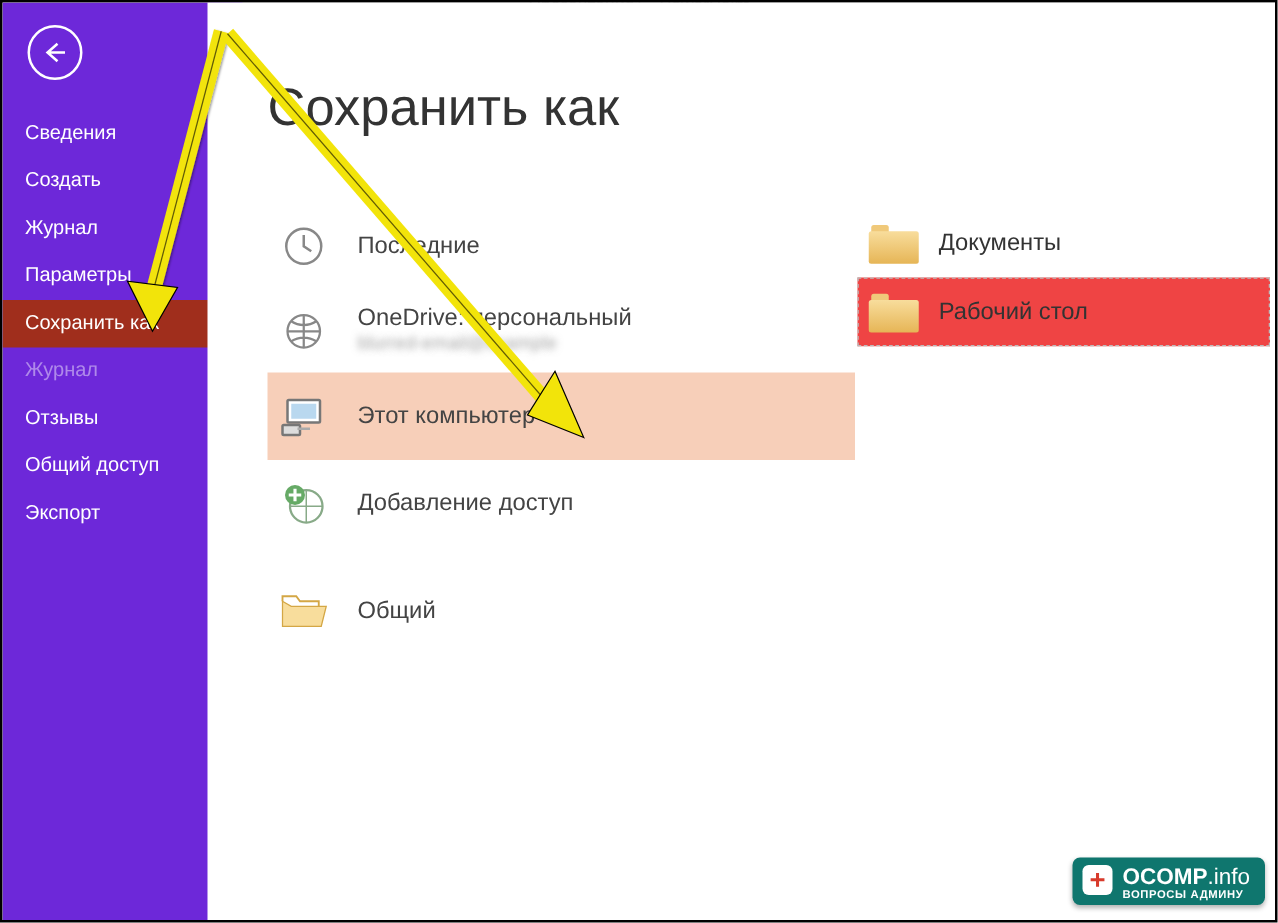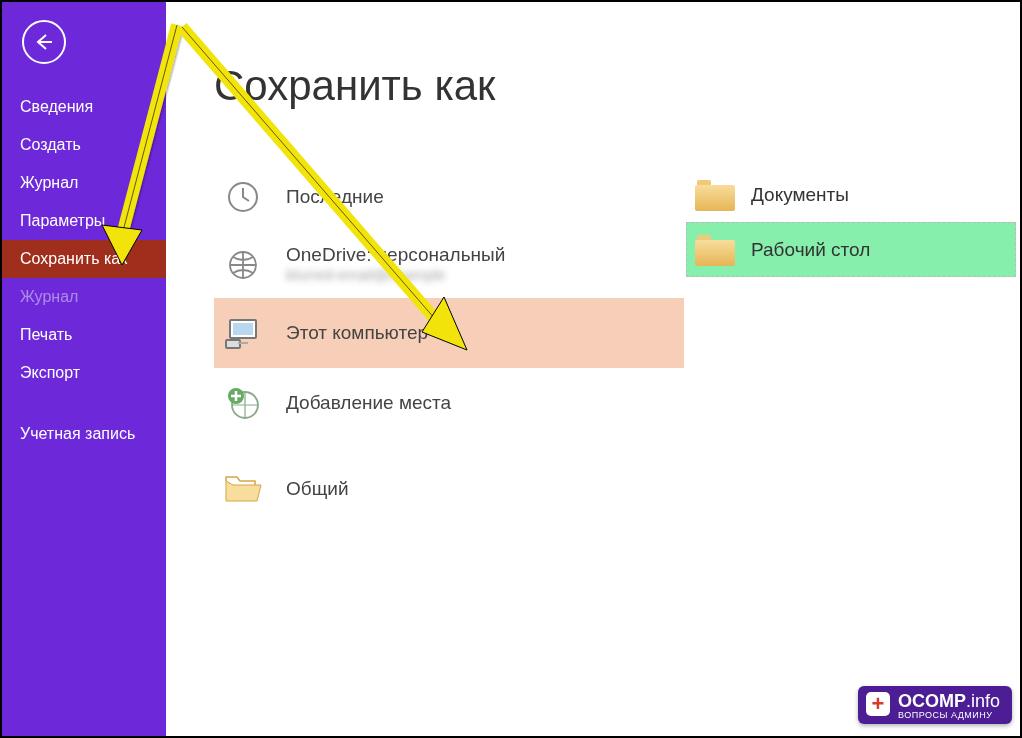--- a/index.html
+++ b/index.html
@@ -98,21 +98,21 @@
 .folder-row {
   display: flex;
   align-items: center;
   padding: 10px 12px 9px 8px;
   font-size: 19px;
   color: #333;
   cursor: pointer;
   border: 1px solid transparent;
 }
 .folder-row.selected {
-  background: #86efac;
+  background: #ef4444;
   border: 1px dashed #bbb;
 }
 .folder-icon {
   width: 40px; height: 34px;
   margin-right: 16px;
   position: relative;
 }
 .folder-icon::before {
   content:"";
   position:absolute;
@@ -132,21 +132,21 @@
 
 .arrow {
   position:absolute;
   pointer-events:none;
   z-index:20;
 }
 
 .badge {
   position:absolute;
   right:8px; bottom:12px;
-  background:#4c1d95;
+  background:#0f766e;
   color:#fff;
   padding:6px 12px 4px 40px;
   border-radius:6px;
   font-weight:700;
   font-family: Arial, sans-serif;
   line-height:1.05;
   font-size:18px;
   box-shadow: 0 2px 4px rgba(0,0,0,0.3);
 }
 .badge::before{
@@ -158,21 +158,21 @@
   color:#d83a2c;
   border-radius:5px;
   font-size:22px;
   font-weight:900;
   text-align:center;
   line-height:24px;
 }
 .badge small{
   display:block;
   font-size:9px;
-  font-weight:400;
+  font-weight:700;
   letter-spacing:0.5px;
 }
 .top-right-deco{
   position:absolute; top:0; right:30px; height:55px; width:160px;
   opacity:0.15;
 }
 </style>
 </head>
 <body>
 
@@ -190,24 +190,24 @@
     <svg width="24" height="24" viewBox="0 0 24 24" stroke-width="2">
       <path d="M14 5 L6 12 L14 19 M6 12 H20"></path>
     </svg>
   </div>
   <div class="side-item"><span>Сведения</span></div>
   <div class="side-item"><span>Создать</span></div>
   <div class="side-item"><span>Журнал</span></div>
   <div class="side-item"><span>Параметры</span></div>
   <div class="side-item active"><span>Сохранить как</span></div>
   <div class="side-item disabled"><span>Журнал</span></div>
-  <div class="side-item"><span>Печать</span></div>
+  <div class="side-item"><span>Отзывы</span></div>
+  <div class="side-item"><span>Общий доступ</span></div>
   <div class="side-item"><span>Экспорт</span></div>
   <div class="side-gap"></div>
-  <div class="side-item wrap"><span>Учетная запись</span></div>
 </div>
 
 <div class="main">
   <div class="page-title">Сохранить как</div>
 
   <div class="locations">
     <div class="loc-item">
       <div class="loc-icon">
         <svg width="36" height="36" viewBox="0 0 36 36" fill="none" stroke="#888" stroke-width="2">
           <circle cx="18" cy="18" r="14"></circle>
@@ -244,21 +244,21 @@
 
     <div class="loc-item">
       <div class="loc-icon">
         <svg width="36" height="36" viewBox="0 0 36 36" fill="none">
           <circle cx="20" cy="20" r="13" stroke="#8a8" stroke-width="1.8"></circle>
           <path d="M7 20 H33 M20 7 V33" stroke="#8a8" stroke-width="1.2"></path>
           <circle cx="11" cy="11" r="8" fill="#6a6"></circle>
             <path d="M11 6 V16 M6 11 H16" stroke="#fff" stroke-width="2.5"></path>
         </svg>
       </div>
-      <span>Добавление места</span>
+      <span>Добавление доступ</span>
     </div>
 
     <div style="height:16px"></div>
 
     <div class="loc-item">
       <div class="loc-icon">
         <svg width="40" height="32" viewBox="0 0 40 32">
           <path d="M3 8 L3 28 L34 28 L38 12 L10 12 Z" fill="#f8dd9c" stroke="#d4a745" stroke-width="1"></path>
           <path d="M3 8 L3 4 L14 4 L17 8 L32 8 L32 12" fill="none" stroke="#d4a745" stroke-width="1.5"></path>
         </svg>

